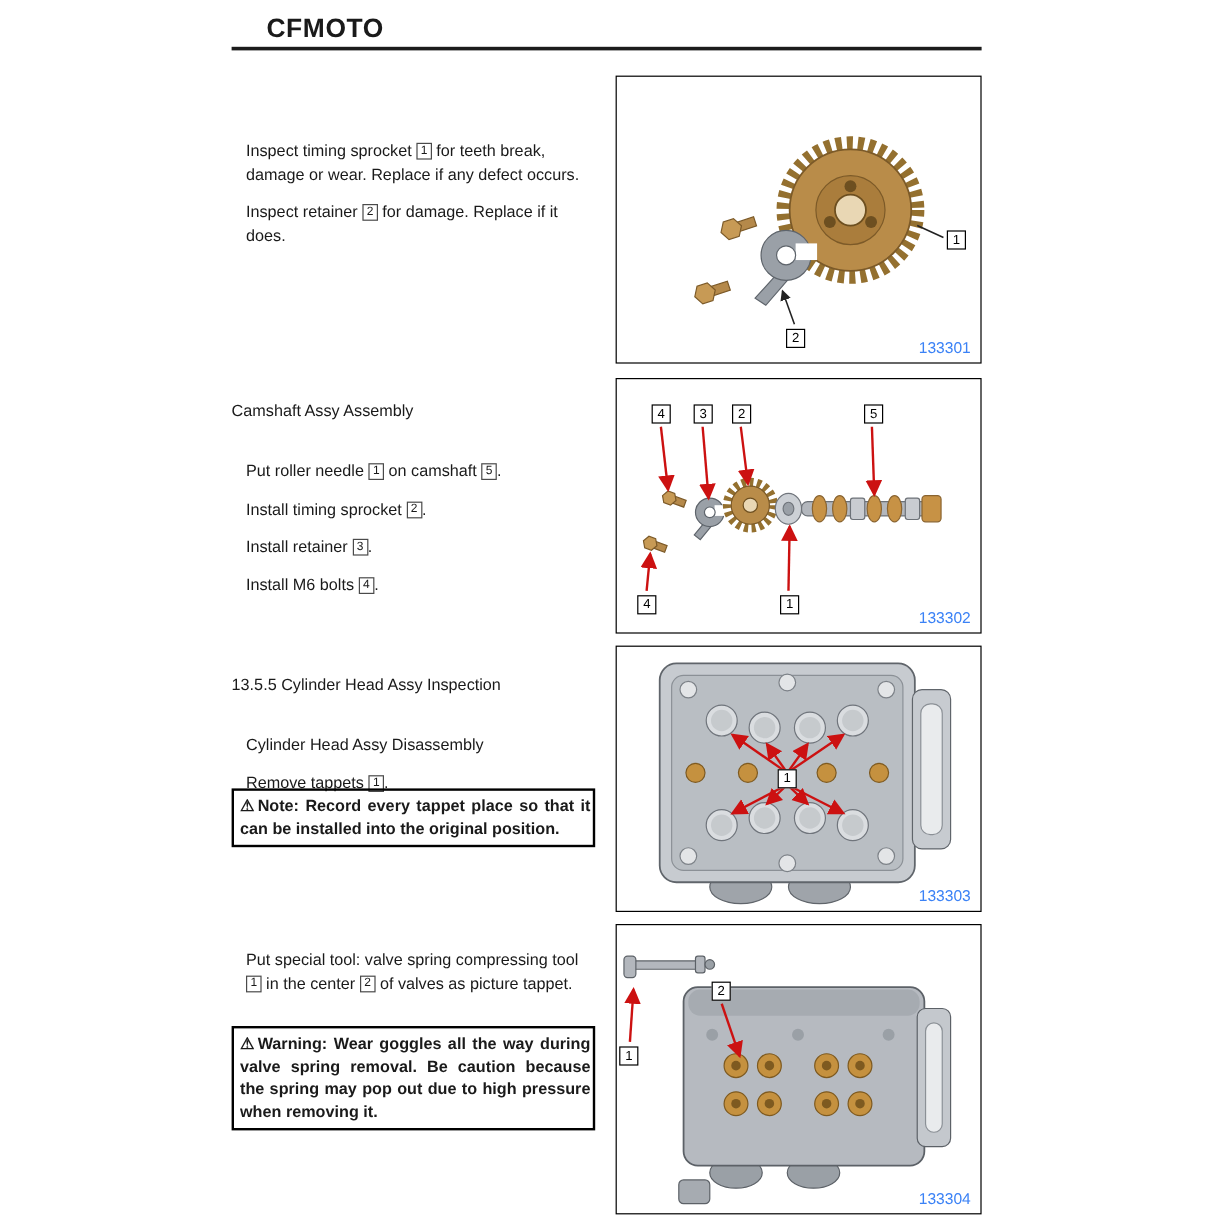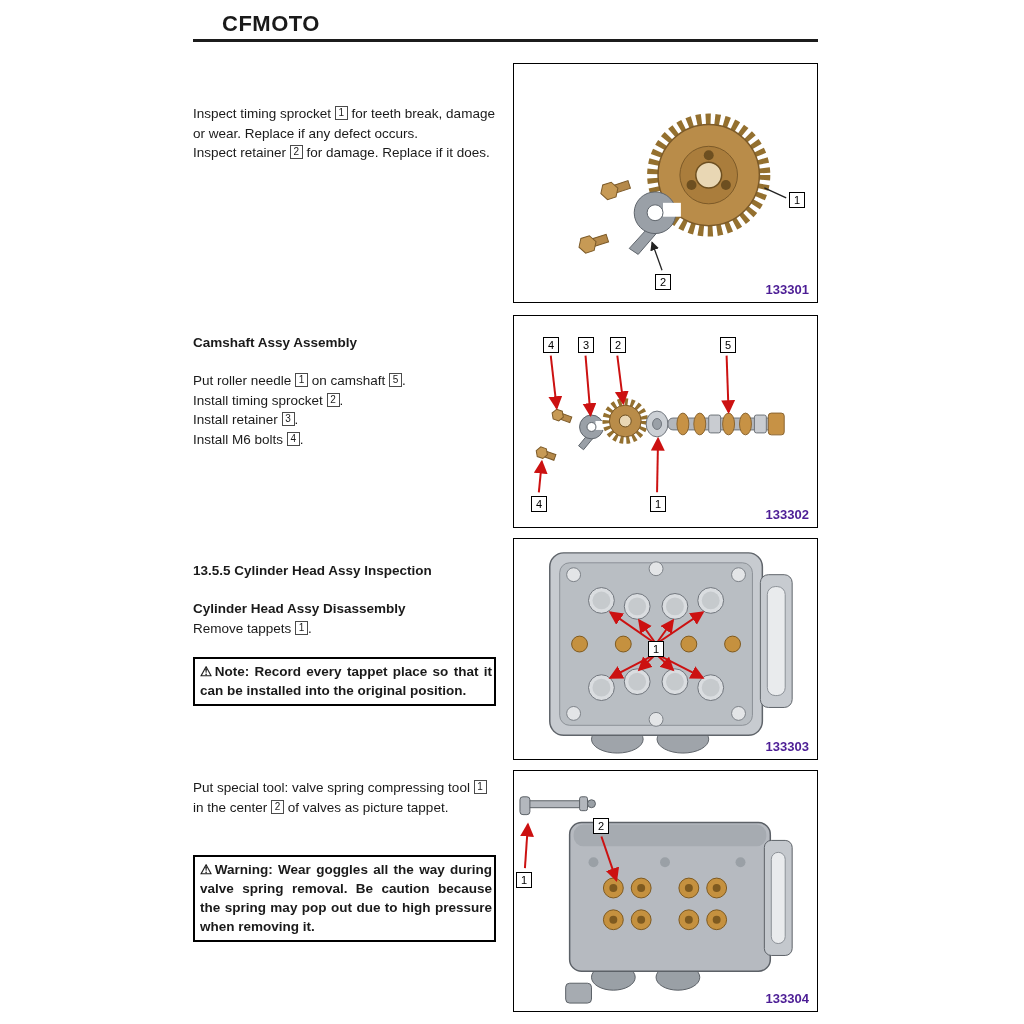--- a/index.html
+++ b/index.html
@@ -4,34 +4,34 @@
 <style>
   * { margin:0; padding:0; box-sizing:border-box; }
   html,body { width:1024px; height:1024px; background:#ffffff; }
   body { font-family:"Liberation Sans", sans-serif; color:#1a1a1a; }
   .page { position:relative; width:1024px; height:1024px; background:#fff; overflow:hidden; }
 
   .brand { position:absolute; left:193px; top:11px; font-size:22px; font-weight:bold; letter-spacing:.5px;margin-left:29px; }
   .rule  { position:absolute; left:193px; top:39px; width:625px; height:3px; background:#1c1c1c; }
 
   .tcol { position:absolute; left:193px; width:303px; font-size:13.5px; line-height:19.5px; }
-  .tcol p { margin:0; }
-  .bhead { font-weight:bold; }
+  .tcol p { margin:12px; }
+  .bhead { font-weight:normal; }
 
   .iref { display:inline-block; min-width:13px; padding:0 1px; border:1px solid #4a4a4a;
           font-size:10px; line-height:12px; text-align:center; vertical-align:2px; background:#fff; }
 
   .notebox { position:absolute; left:193px; width:303px; border:2px solid #000;
              padding:3px 2px 4px 5px; font-size:13.5px; line-height:19px;
              font-weight:bold; text-align:justify; }
   .warnicon { font-weight:bold; margin-right:1px; }
 
   .figure { position:absolute; left:513px; width:305px; border:1px solid #000; background:#fff; }
   .figure svg { display:block; width:100%; height:100%; }
-  .fig-caption { position:absolute; right:8px; bottom:5px; font-size:13px; color:#4c1d95;font-weight:bold; }
+  .fig-caption { position:absolute; right:8px; bottom:5px; font-size:13px; color:#3b82f6; }
   .fig-label { position:absolute; width:16px; height:16px; border:1px solid #000; background:#fff;
                font-size:11px; line-height:14px; text-align:center; color:#000; }
 </style>
 </head>
 <body>
 
 <div class="page">
 
   <div class="brand">CFMOTO</div>
   <div class="rule"></div>

